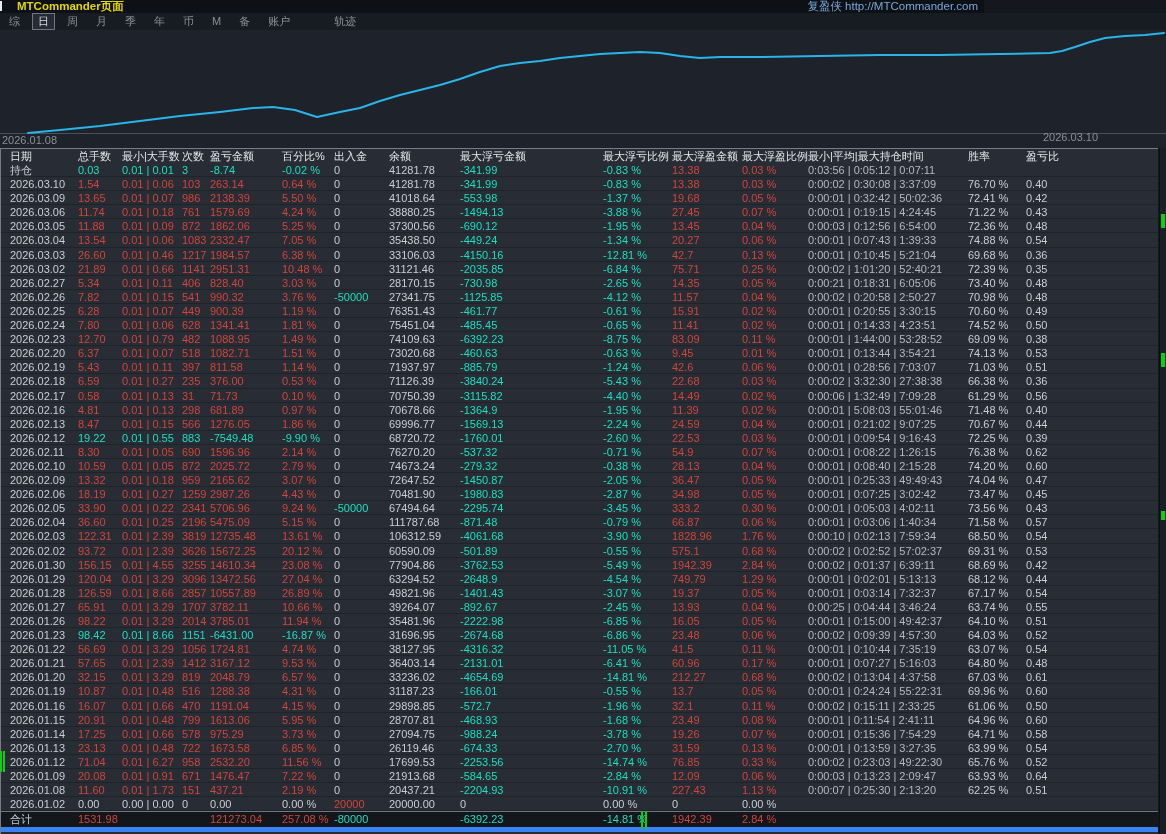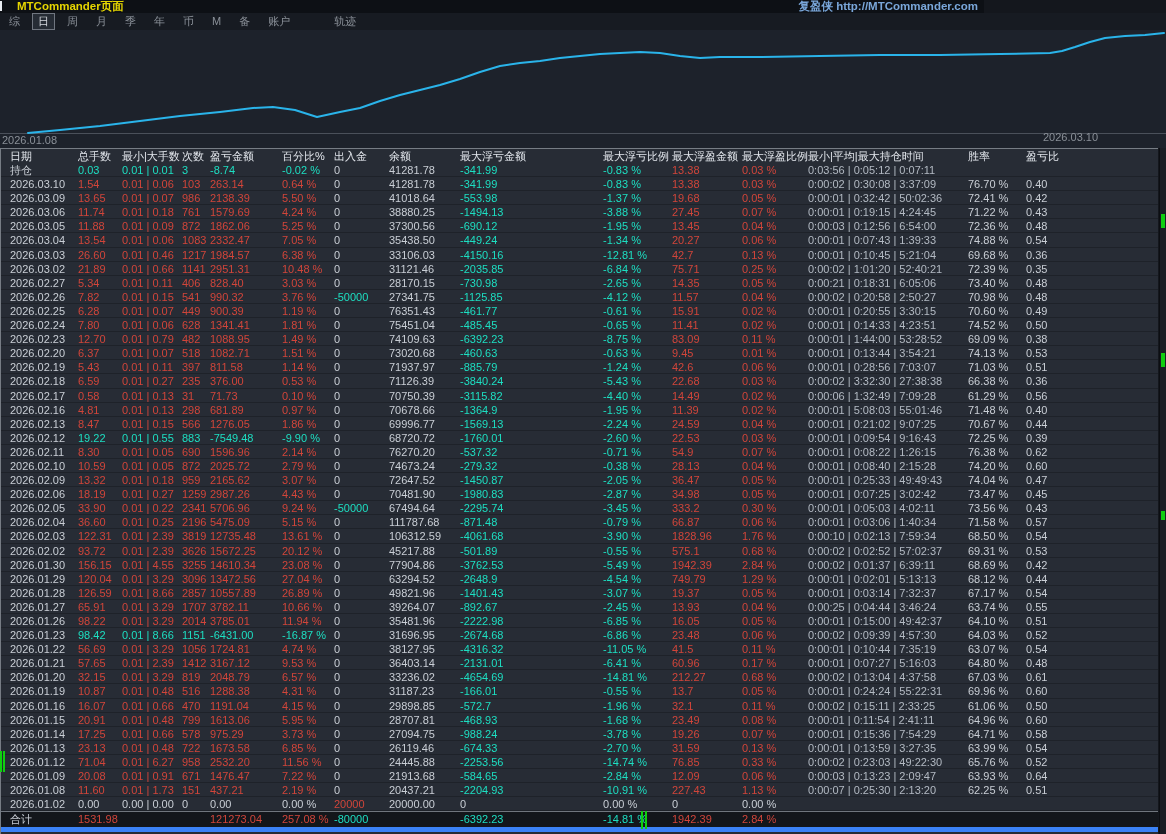--- a/index.html
+++ b/index.html
@@ -2,21 +2,21 @@
 <html><head>
 <meta charset="utf-8">
 <style>
   html,body{margin:0;padding:0}
   body{width:1166px;height:834px;position:relative;overflow:hidden;background:#14171d;
        font-family:"Liberation Sans",sans-serif;font-size:11px;}
   
   .titlebar{position:absolute;top:0;left:0;width:984px;height:13px;background:#0d1015;}
   .cursor-tick{position:absolute;left:0;top:1px;width:2px;height:10px;background:#e8ecf2;}
   .app-title{position:absolute;left:17px;top:0;line-height:13px;color:#e6d600;font-weight:bold;font-size:11.5px;white-space:nowrap;}
-  .brand{position:absolute;right:6px;top:0;line-height:13px;color:#7aa7da;font-size:11.5px;white-space:nowrap;font-weight:bold;}
+  .brand{position:absolute;right:6px;top:0;line-height:13px;color:#7aa7da;font-size:11.5px;white-space:nowrap;}
   .menubar{position:absolute;top:13px;left:0;width:1166px;height:17px;background:#171b22;display:flex;align-items:center;}
   .mi{color:#8a9098;padding:0 9px;line-height:15px;cursor:default;}
   .mi.active{color:#d6dae0;border:1px solid #707680;background:#262c35;padding:0 5px;margin:0 3px;}
   .mi.gap{margin-left:26px;font-family:Liberation Serif, serif;}
   
   .chart{position:absolute;top:30px;left:0;width:1166px;height:118px;background:#1d222b;}
   .chart svg{position:absolute;top:0;left:0;}
   .axisline{position:absolute;top:103px;left:0;width:1166px;height:1px;background:#4a505a;}
   .xlabel{position:absolute;color:#8a9098;font-size:11px;}
   .xlabel.l0{left:2px;top:104px;}
@@ -545,21 +545,21 @@
       <div class="w">0.54</div>
     </div>
     <div class="drow">
       <div class="w">2026.02.02</div>
       <div class="r">93.72</div>
       <div class="r">0.01 | 2.39</div>
       <div class="r">3626</div>
       <div class="r">15672.25</div>
       <div class="r">20.12 %</div>
       <div class="w">0</div>
-      <div class="w">45217.88</div>
+      <div class="w">60590.09</div>
       <div class="g">-501.89</div>
       <div class="g">-0.55 %</div>
       <div class="r">575.1</div>
       <div class="r">0.68 %</div>
       <div class="t">0:00:02 | 0:02:52 | 57:02:37</div>
       <div class="w">69.31 %</div>
       <div class="w">0.53</div>
     </div>
     <div class="drow">
       <div class="w">2026.01.30</div>
@@ -800,21 +800,21 @@
       <div class="w">0.54</div>
     </div>
     <div class="drow">
       <div class="w">2026.01.12</div>
       <div class="r">71.04</div>
       <div class="r">0.01 | 6.27</div>
       <div class="r">958</div>
       <div class="r">2532.20</div>
       <div class="r">11.56 %</div>
       <div class="w">0</div>
-      <div class="w">24445.88</div>
+      <div class="w">17699.53</div>
       <div class="g">-2253.56</div>
       <div class="g">-14.74 %</div>
       <div class="r">76.85</div>
       <div class="r">0.33 %</div>
       <div class="t">0:00:02 | 0:23:03 | 49:22:30</div>
       <div class="w">65.76 %</div>
       <div class="w">0.52</div>
     </div>
     <div class="drow">
       <div class="w">2026.01.09</div>

